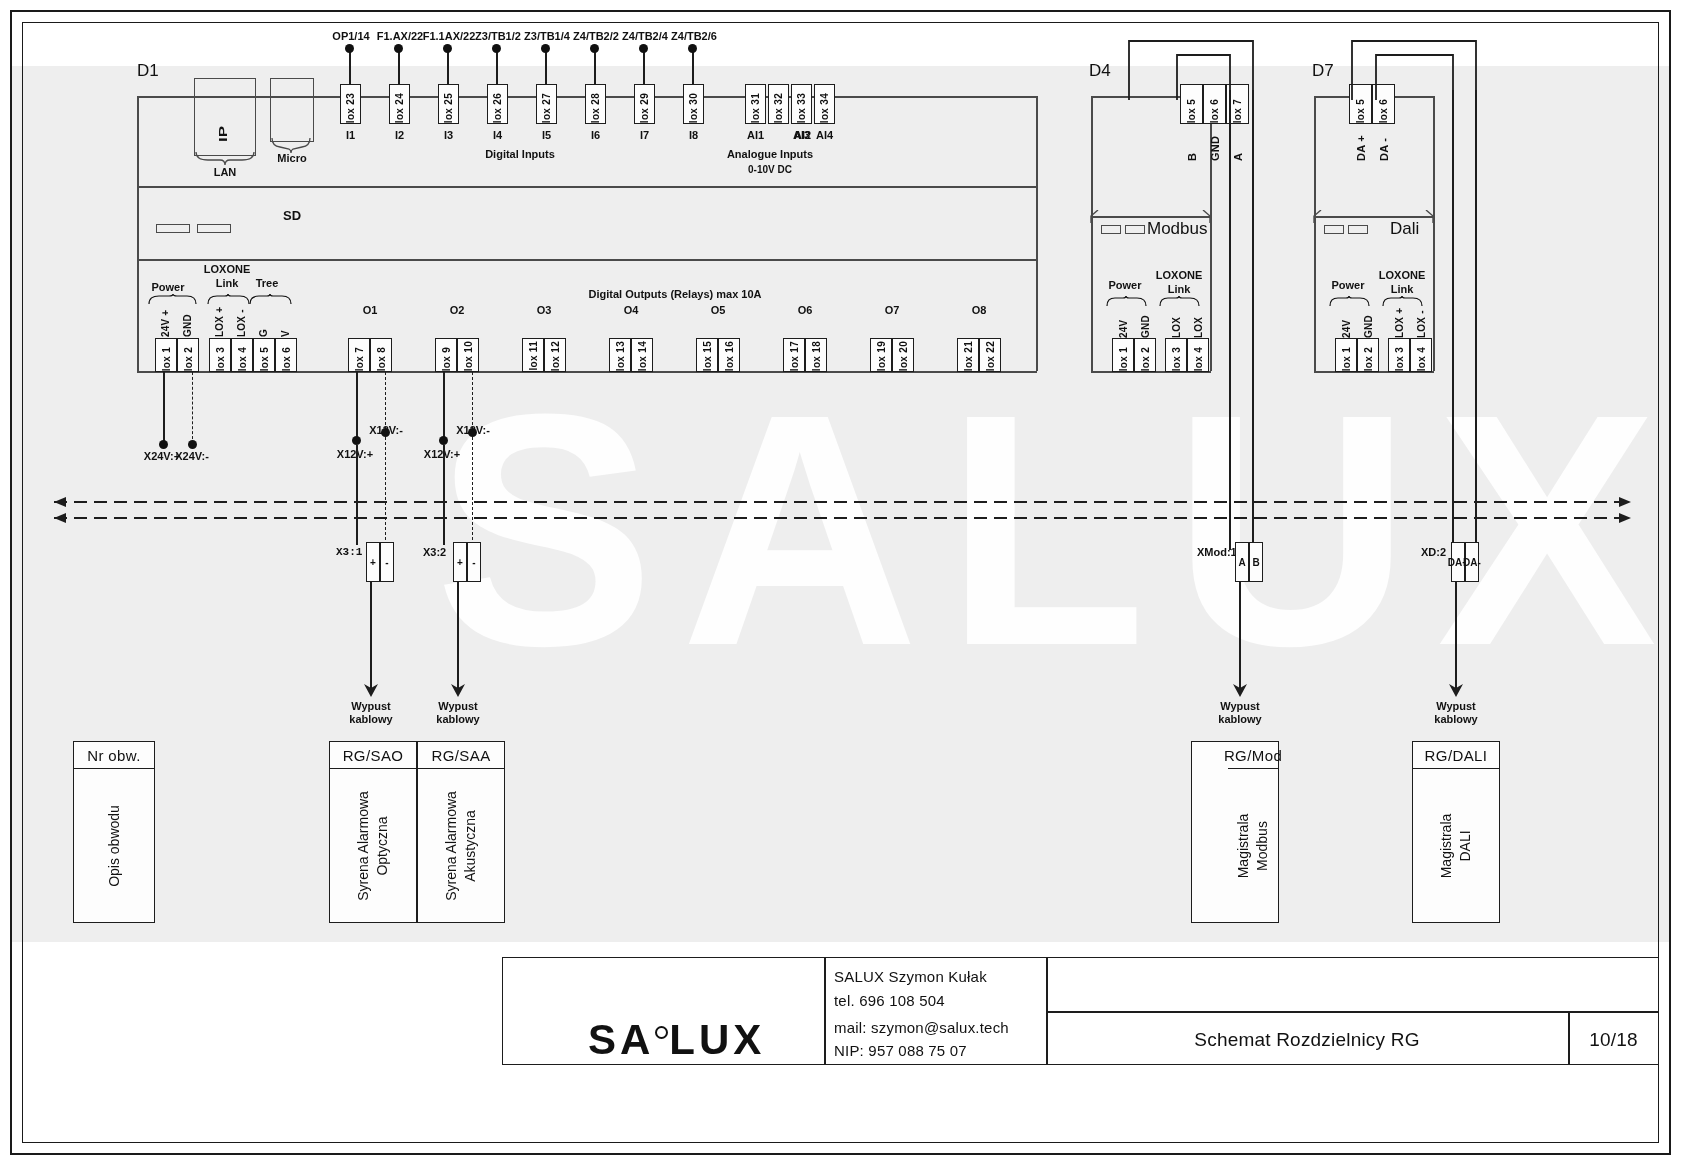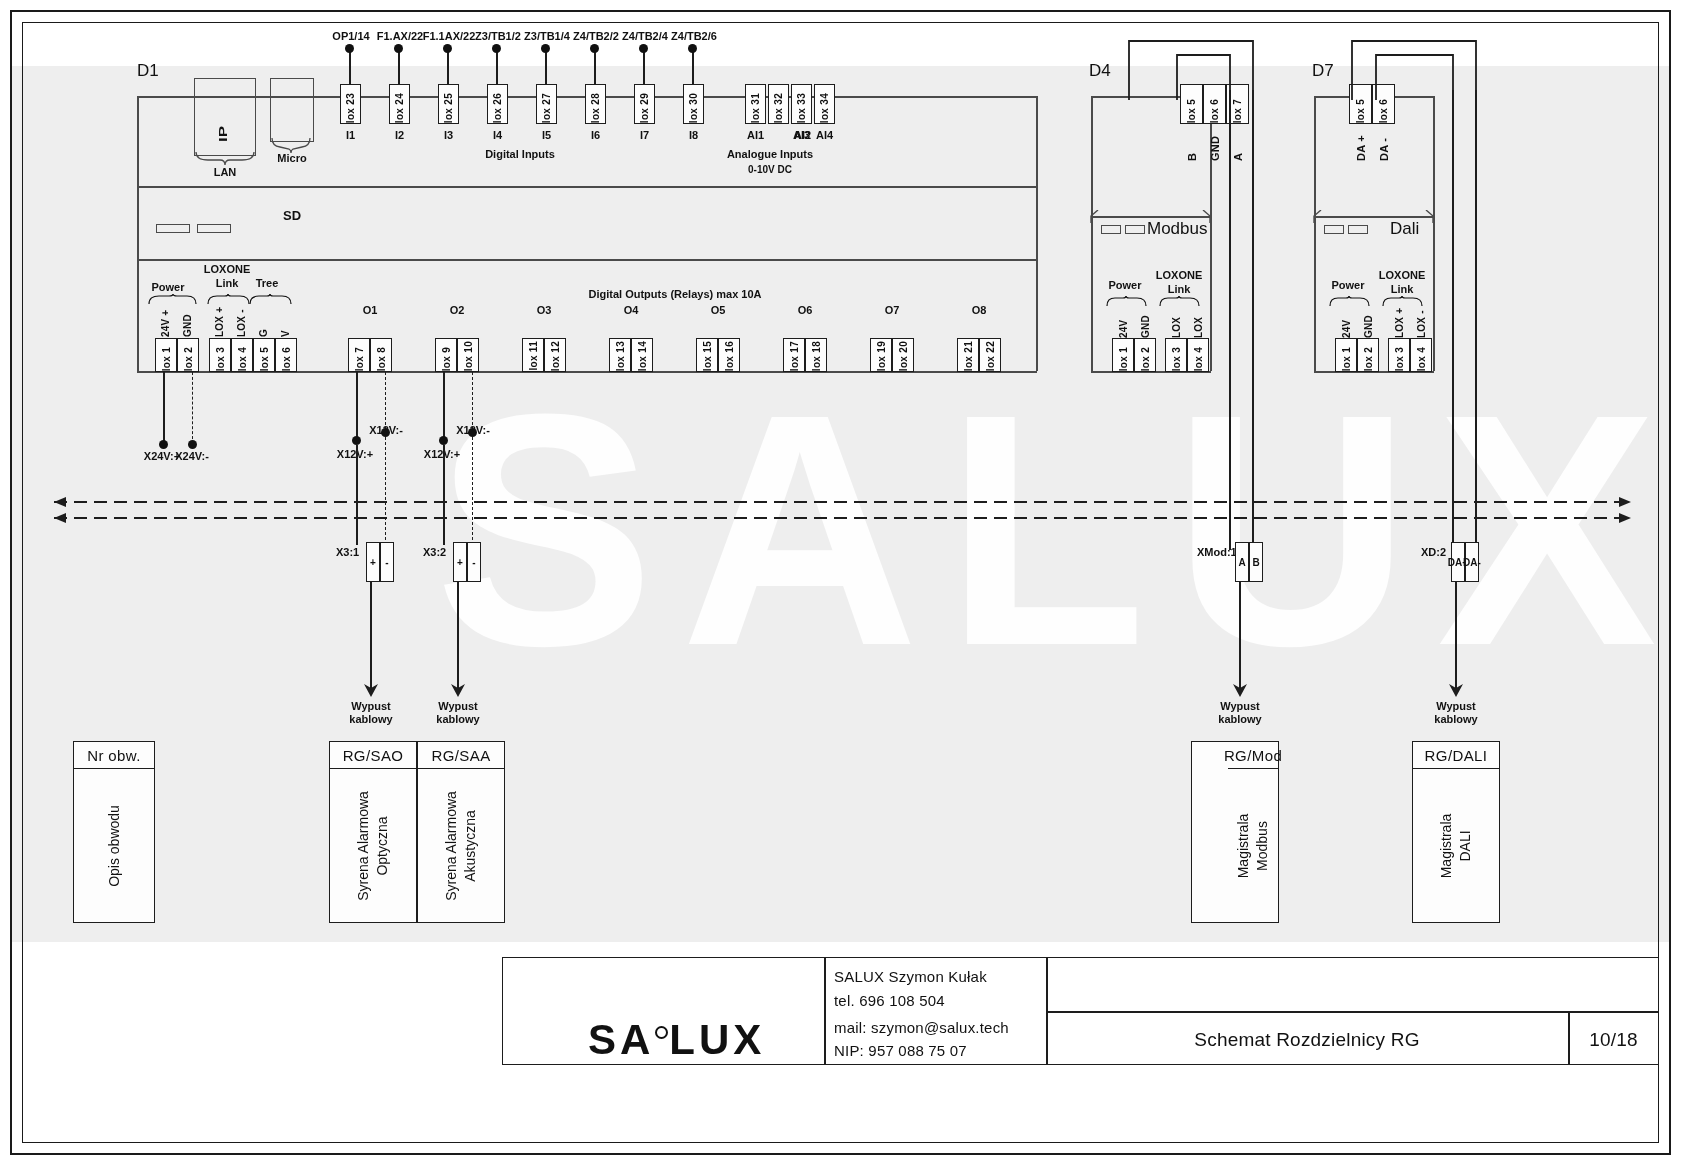--- a/index.html
+++ b/index.html
@@ -469,21 +469,21 @@
     <div class="wire-v" style="left:1229px;top:90px;height:460px;"></div>
 
     <svg style="position:absolute;left:1343px;top:38px;" width="160" height="62">
       <path d="M9,62 L9,3 L133,3 L133,62" fill="none" stroke="#1d1d1d" stroke-width="1.8"></path>
       <path d="M33,62 L33,17 L110,17 L110,62" fill="none" stroke="#1d1d1d" stroke-width="1.8"></path>
     </svg>
     <div class="wire-v" style="left:1475px;top:90px;height:460px;"></div>
     <div class="wire-v" style="left:1452px;top:90px;height:460px;"></div>
 
     <div id="conn-host">
-        <div class="hlab" style="left:336px;top:546px;font-size:11px;">X3:1</div>
+        <div class="hlab" style="left:336px;top:546px;font-size:11px;font-family:Liberation Mono, monospace;">X3:1</div>
         <div class="term" style="left:366px;top:542px;width:14px;height:40px;align-items:center;">
           <span style="font-size:10px;font-weight:bold;color:#111;">+</span>
         </div>
         <div class="term" style="left:380px;top:542px;width:14px;height:40px;align-items:center;">
           <span style="font-size:10px;font-weight:bold;color:#111;">-</span>
         </div>
         <div class="hlab" style="left:423px;top:546px;font-size:11px;">X3:2</div>
         <div class="term" style="left:453px;top:542px;width:14px;height:40px;align-items:center;">
           <span style="font-size:10px;font-weight:bold;color:#111;">+</span>
         </div>

